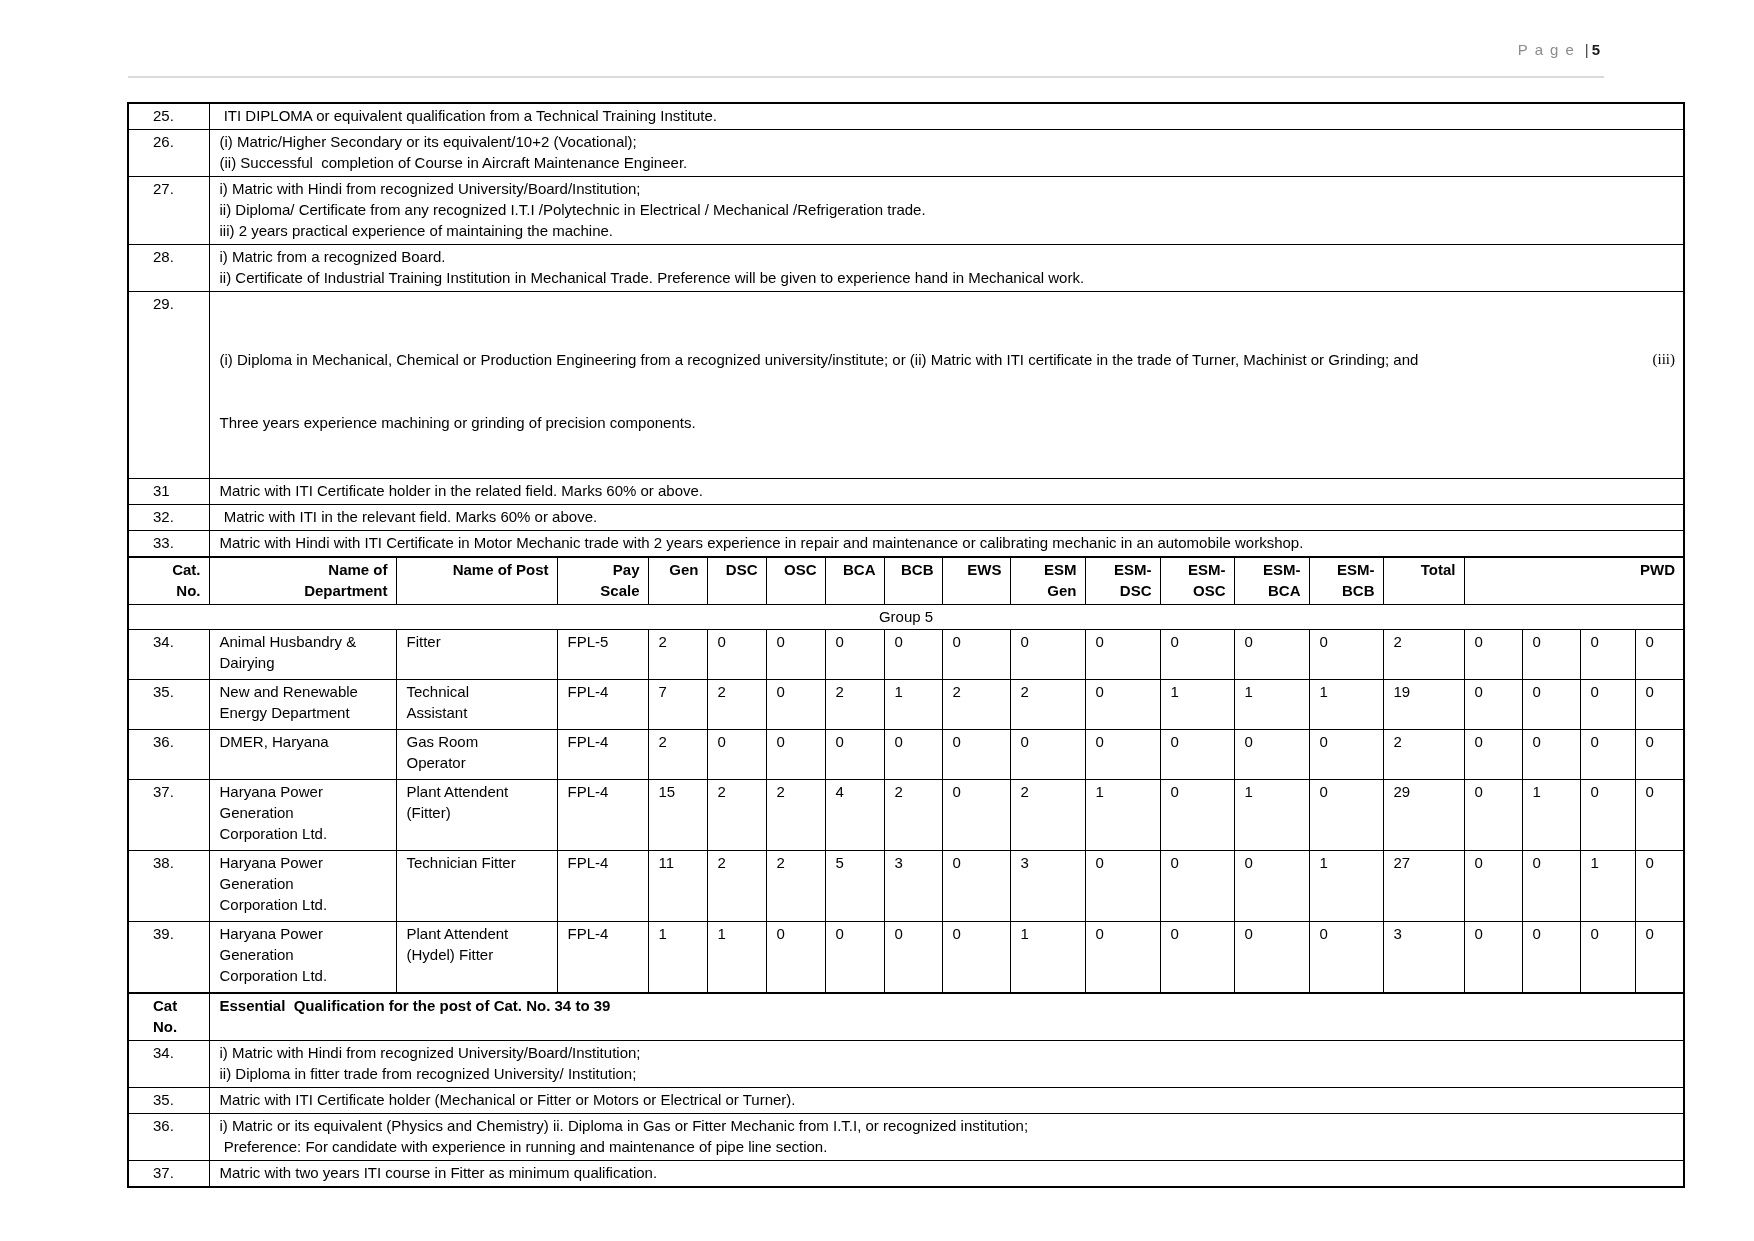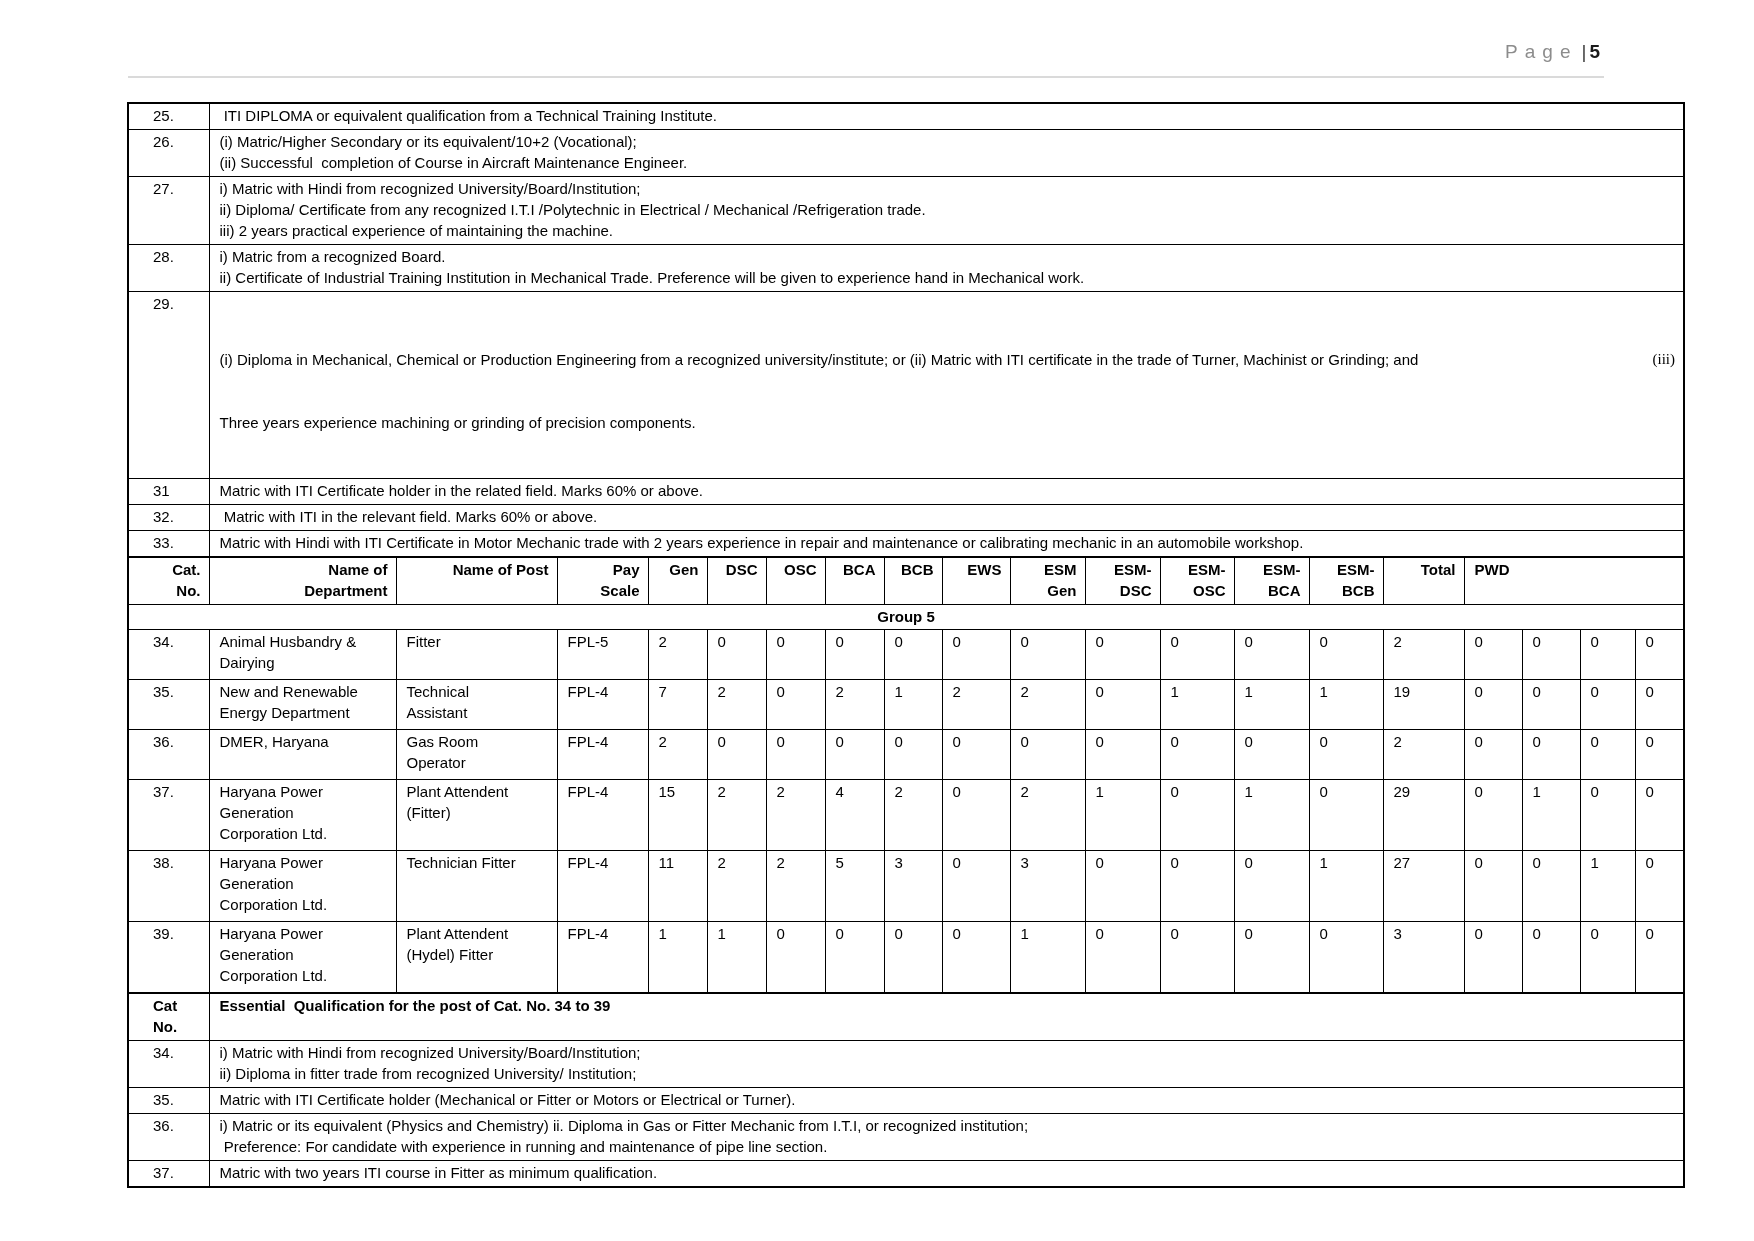--- a/index.html
+++ b/index.html
@@ -2,21 +2,21 @@
 <html><head>
 <meta charset="utf-8">
 <style>
   * { margin:0; padding:0; box-sizing:border-box; }
   html,body { background:#ffffff; }
   body {
     width:1754px; height:1241px; position:relative;
     font-family:"Liberation Sans","DejaVu Sans",sans-serif;
     color:#000; overflow:hidden;
   }
-  .page-header { position:absolute; top:41px; right:154px; font-size:19px; white-space:nowrap; }
+  .page-header { position:absolute; top:41px; right:154px; font-size:15px; white-space:nowrap; }
   .ph-label { color:#8c8c8c; letter-spacing:7px; }
   .ph-sep   { color:#404040; margin-left:4px; margin-right:3px; font-weight:400; }
   .ph-num   { color:#1a1a1a; font-weight:bold; }
   .header-rule { position:absolute; left:128px; top:76px; width:1476px; height:0; border-top:2px solid #dadada; }
 
   .content { position:absolute; left:127px; top:102px; width:1558px; font-size:15px; line-height:21px; }
 
   table { border-collapse:collapse; width:100%; table-layout:fixed; border:2px solid #000; }
   .t2, .t3 { margin-top:-2px; }
   td, th {
@@ -24,23 +24,23 @@
     vertical-align:top;
     text-align:left;
     font-weight:normal;
     padding:1px 8px 3px 10px;
     white-space:pre-wrap;
     overflow:hidden;
   }
   .c { padding-left:24px; }
   .b { font-weight:bold; }
 
-  .g5 .group-title td { text-align:center; font-weight:bold; padding:1px 4px 2px; }
+  .g5 .group-title td { text-align:center; font-weight:normal; padding:1px 4px 2px; }
   .g5 th { font-weight:bold;text-align:right; }
-  .g5 th.pwd { text-align:left; }
+  .g5 th.pwd { text-align:right; }
   .g5 .sub td { height:23px; padding-top:0; padding-bottom:0; }
   .g5 tbody.data td { padding-bottom:6px; }
 
   .flexline { display:flex; justify-content:space-between;margin-top:14px; }
   .flexline .marker { flex:none; padding-left:10px;font-family:Liberation Serif, serif; }
 </style>
 </head>
 <body>
 
 <div class="page-header">

